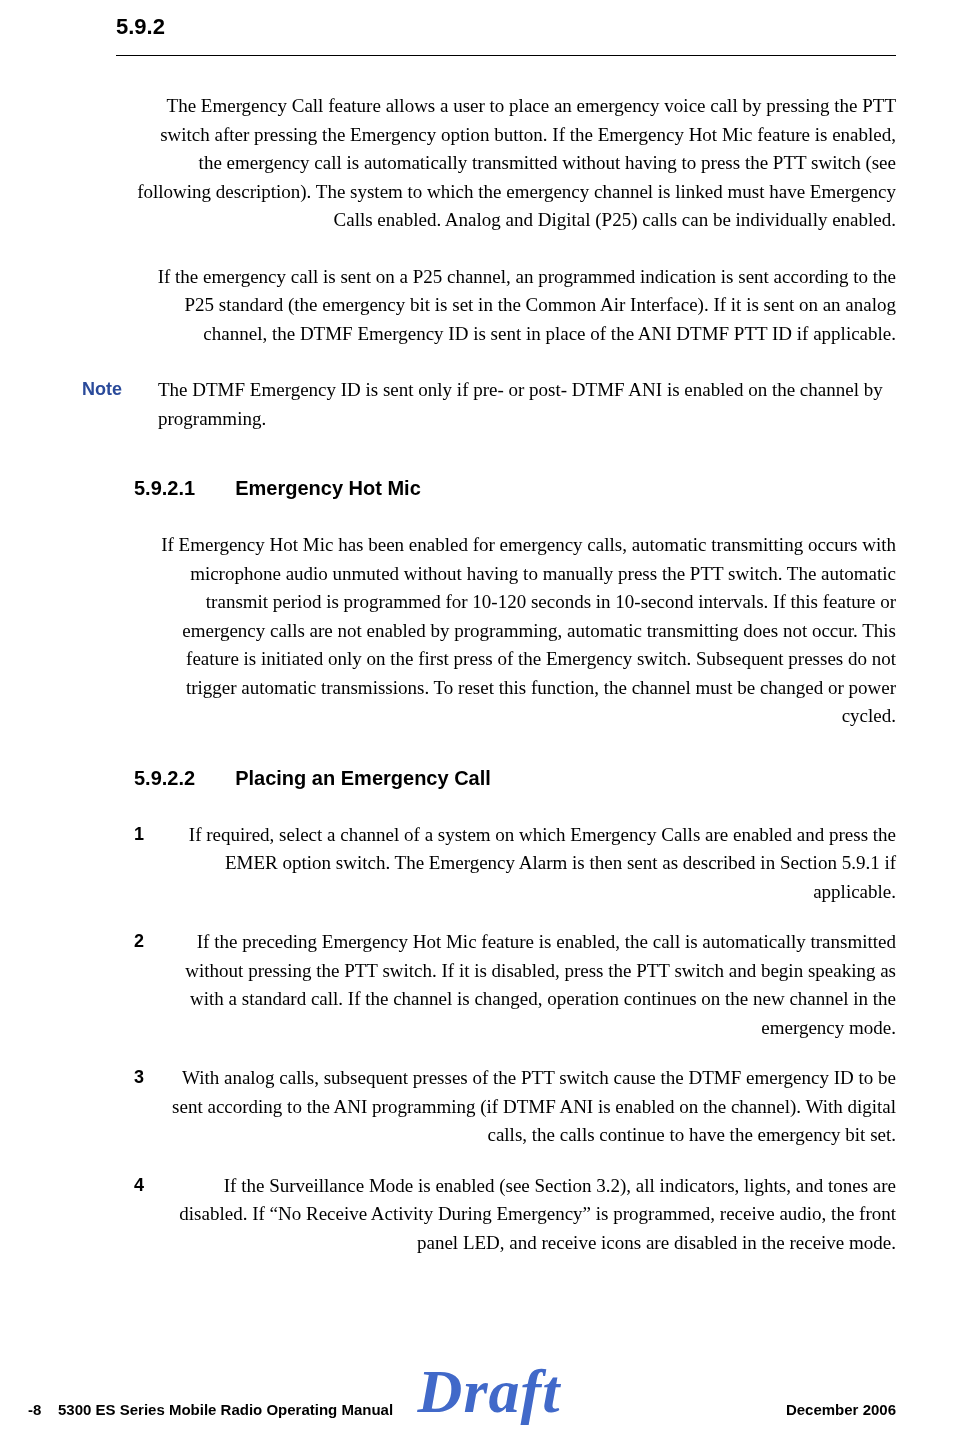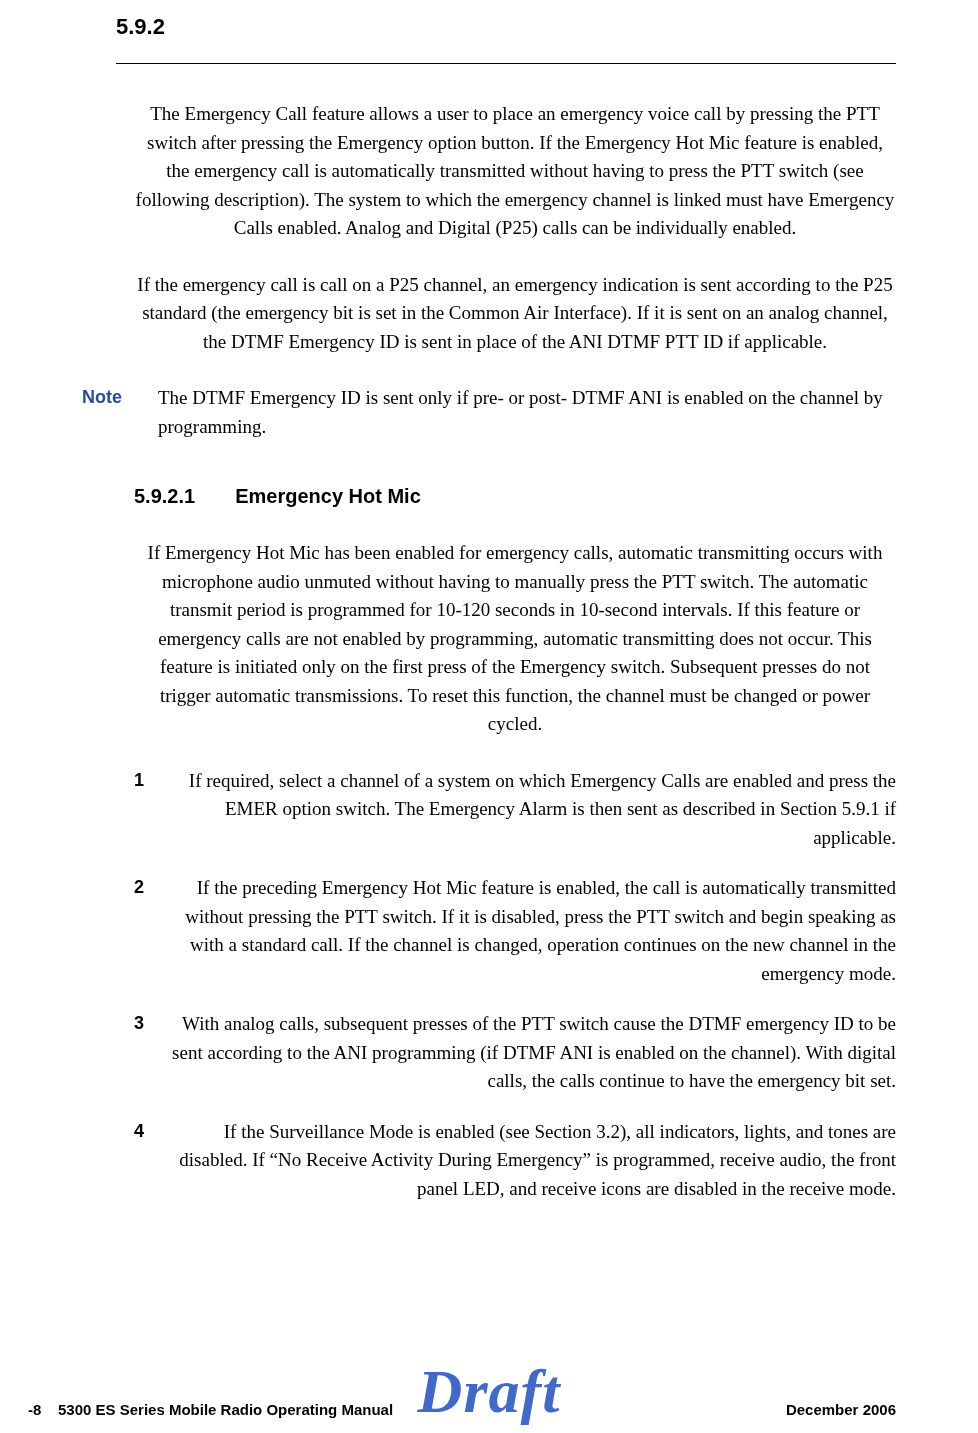--- a/index.html
+++ b/index.html
@@ -21,36 +21,36 @@
     .page {
       padding: 10px 82px 0 82px;
     }
     .section-heading {
       font-family: Arial, Helvetica, sans-serif;
       font-weight: bold;
       font-size: 22px;
       margin-left: 34px;
       display: flex;
       gap: 30px;
-      margin-bottom: 20px;
+      margin-bottom: 12px;
     }
     .section-heading .num {
       flex-shrink: 0;
     }
     .heading-rule {
       border: none;
       border-top: 1.5px solid #000;
       margin-left: 34px;
       margin-right: 0;
       margin-bottom: 36px;
     }
     .body-para {
       margin-left: 52px;
       margin-bottom: 28px;
-      text-align: center;
+      text-align: right;
       margin-top: 8px;
     }
     .note-row {
       display: flex;
       margin-bottom: 40px;
       align-items: flex-start;
       gap: 24px;
     }
     .note-label {
       font-family: Arial, Helvetica, sans-serif;
@@ -133,34 +133,38 @@
 
 <div class="page">
 
   <div class="section-heading">
     <span class="num">5.9.2</span>
   </div>
   <hr class="heading-rule">
 
   <p class="body-para">The Emergency Call feature allows a user to place an emergency voice call by pressing the PTT switch after pressing the Emergency option button. If the Emergency Hot Mic feature is enabled, the emergency call is automatically transmitted without having to press the PTT switch (see following description). The system to which the emergency channel is linked must have Emergency Calls enabled. Analog and Digital (P25) calls can be individually enabled.</p>
 
-  <p class="body-para">If the emergency call is call on a P25 channel, an emergency indication is sent according to the P25 standard (the emergency bit is set in the Common Air Interface). If it is sent on an analog channel, the DTMF Emergency ID is sent in place of the ANI DTMF PTT ID if applicable.</p>
+  <p class="body-para">If the emergency call is sent on a P25 channel, an programmed indication is sent according to the P25 standard (the emergency bit is set in the Common Air Interface). If it is sent on an analog channel, the DTMF Emergency ID is sent in place of the ANI DTMF PTT ID if applicable.</p>
 
   <div class="note-row">
     <div class="note-label">Note</div>
     <div class="note-text">The DTMF Emergency ID is sent only if pre- or post- DTMF ANI is enabled on the channel by programming.</div>
   </div>
 
   <div class="subsection-heading">
     <span class="num">5.9.2.1</span>
     <span>Emergency Hot Mic</span>
   </div>
 
   <p class="body-para">If Emergency Hot Mic has been enabled for emergency calls, automatic transmitting occurs with microphone audio unmuted without having to manually press the PTT switch. The automatic transmit period is programmed for 10-120 seconds in 10-second intervals. If this feature or emergency calls are not enabled by programming, automatic transmitting does not occur. This feature is initiated only on the first press of the Emergency switch. Subsequent presses do not trigger automatic transmissions. To reset this function, the channel must be changed or power cycled.</p>
 
+  <div class="subsection-heading second">
+    <span class="num">5.9.2.2</span>
+    <span>Placing an Emergency Call</span>
+  </div>
 
   <div class="ol-item">
     <div class="ol-num">1</div>
     <div class="ol-text">If required, select a channel of a system on which Emergency Calls are enabled and press the EMER option switch. The Emergency Alarm is then sent as described in Section 5.9.1 if applicable.</div>
   </div>
   <div class="ol-item">
     <div class="ol-num">2</div>
     <div class="ol-text">If the preceding Emergency Hot Mic feature is enabled, the call is automatically transmitted without pressing the PTT switch. If it is disabled, press the PTT switch and begin speaking as with a standard call. If the channel is changed, operation continues on the new channel in the emergency mode.</div>
   </div>
   <div class="ol-item">

